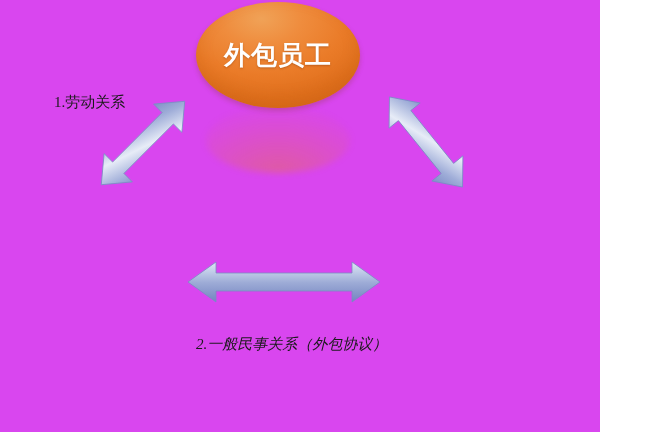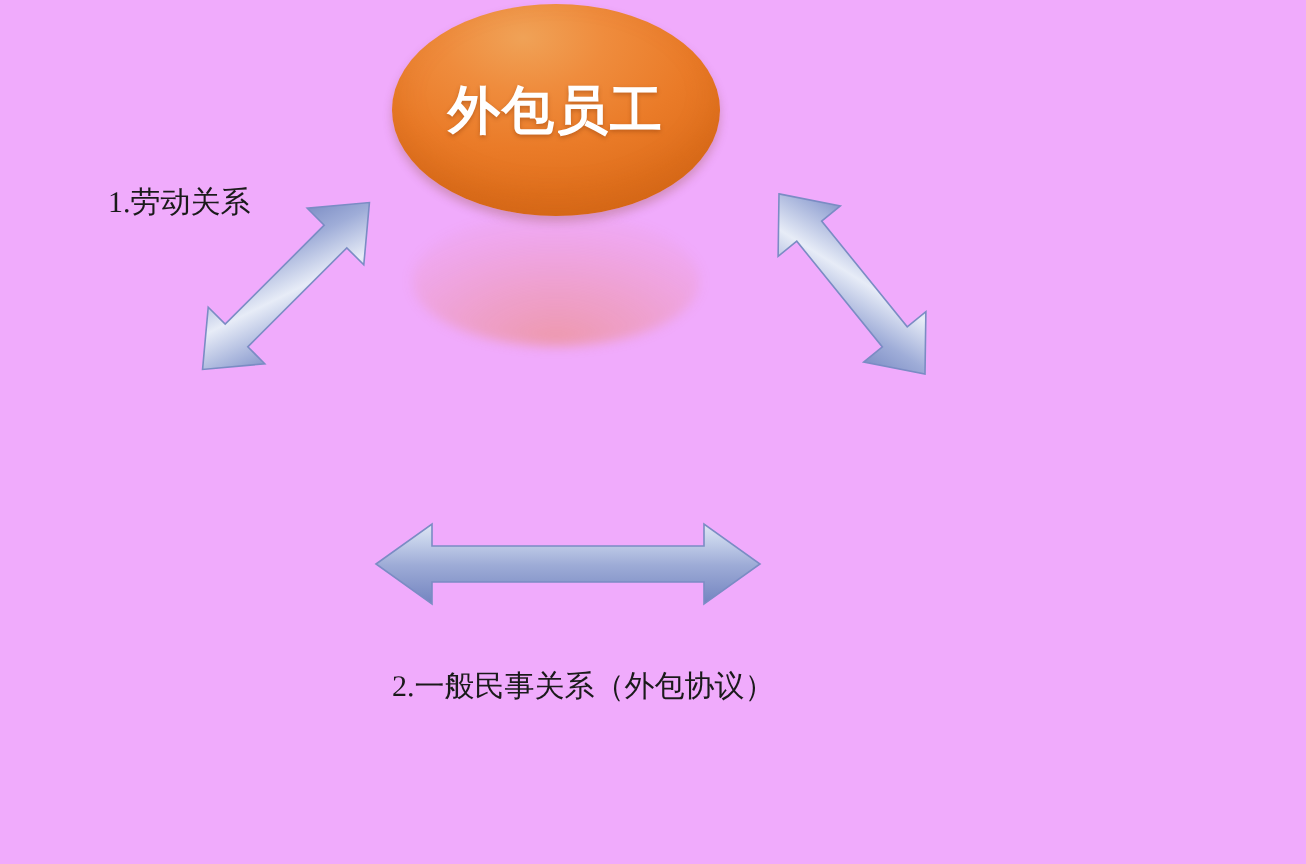--- a/index.html
+++ b/index.html
@@ -5,23 +5,23 @@
   html, body {
     margin: 0;
     padding: 0;
     background: #ffffff;
   }
   body {
     font-family: "Liberation Serif", "DejaVu Serif", serif;
   }
   #canvas {
     position: relative;
-    width: 653px;
+    width: 600px;
     height: 432px;
-    background: #f0abfc;
+    background: #d946ef;
     overflow: hidden;
   }
 
   
   .node {
     position: absolute;
   }
   .node .bubble {
     position: absolute;
     left: 0;
@@ -87,21 +87,21 @@
     position: absolute;
     color: #1a1a1a;
     font-family: "Liberation Serif", "DejaVu Serif", serif;
     font-size: 15px;
     line-height: 1.45;
     white-space: pre-line;
     user-select: none;
   }
   #label-1 { left: 38px;  top: 92px; margin-left: 16px;  }
   #label-3 { left: 487px; top: 113px; width: 150px; }
-  #label-2 { left: 196px; top: 334px; }
+  #label-2 { left: 196px; top: 334px; font-style: italic; }
 </style>
 </head>
 <body>
 
 <div id="canvas">
 
   <div class="arrow" id="arrow-left-diag">
     <svg viewBox="0 0 130 130" width="130" height="130" aria-hidden="true">
       <defs>
         <linearGradient id="gradDiagL" x1="0" y1="1" x2="1" y2="0">

